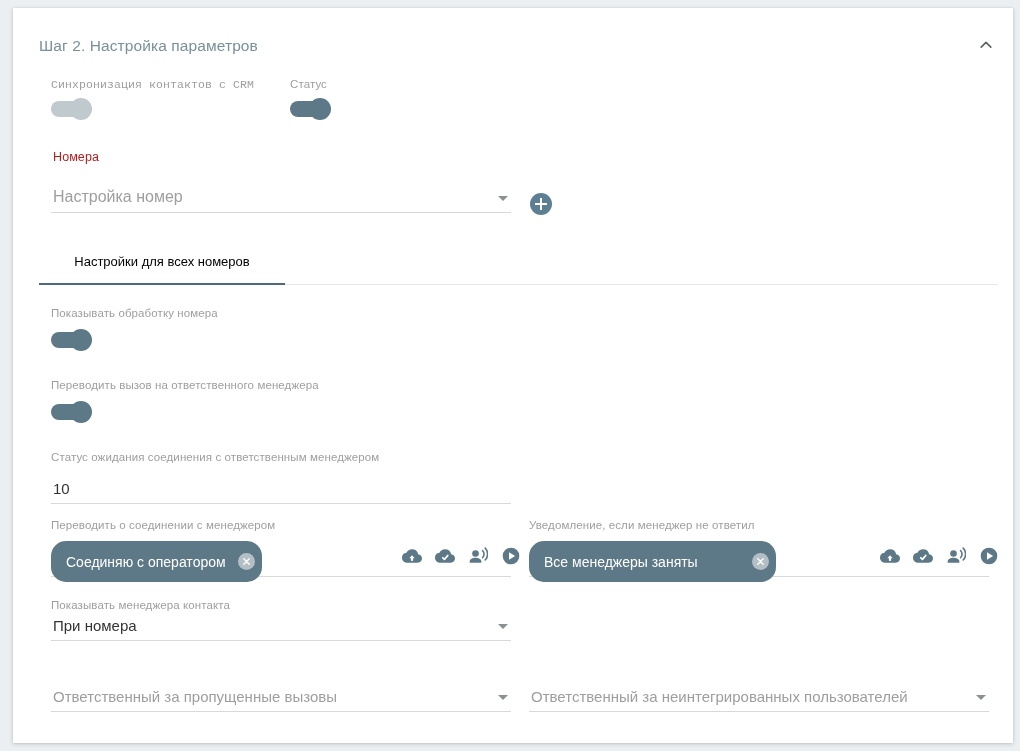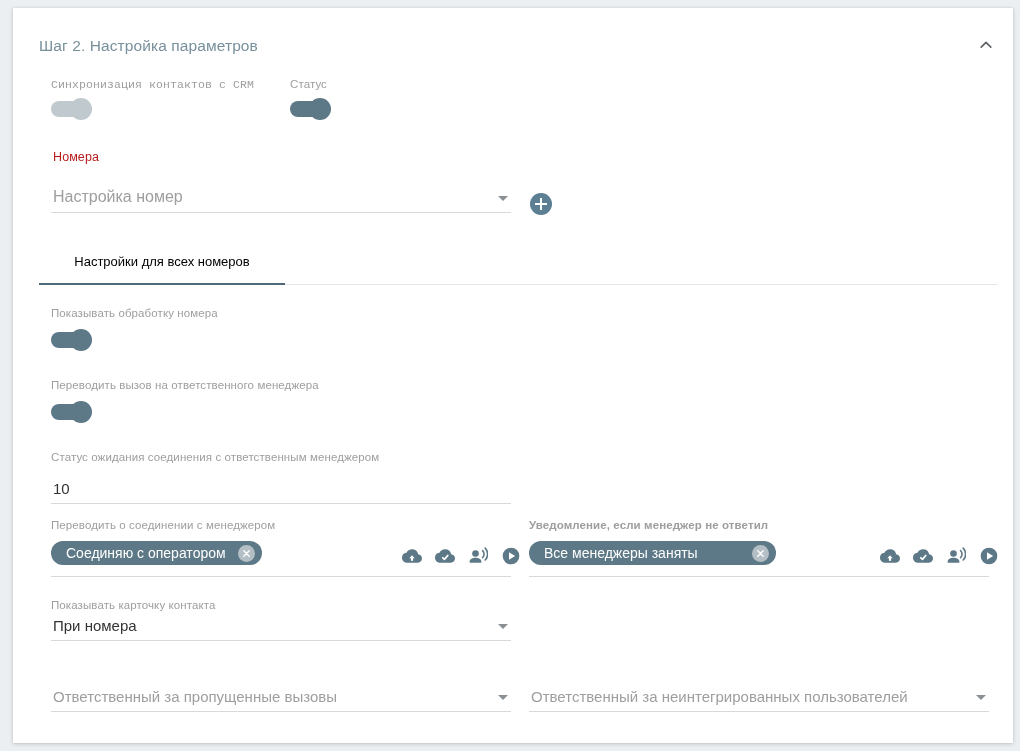--- a/index.html
+++ b/index.html
@@ -180,21 +180,21 @@
     left: 0;
     bottom: 0;
     width: 246px;
     height: 2px;
     background: #4e6a78;
   }
 
   
   .chip {
     position: absolute;
-    height: 24px;
+    height: 41px;
     border-radius: 15px;
     background: #5d7886;
     display: flex;
     align-items: center;
     padding: 0 7px 0 15px;
     box-sizing: border-box;
     cursor: pointer;
   }
   .chip .chip-text {
     font-size: 14px;
@@ -324,21 +324,21 @@
       </svg>
     </span>
     <span class="ic">
       <svg width="20" height="20" viewBox="0 0 24 24">
         <circle cx="12" cy="12" r="10" fill="#5d7886"></circle>
         <path d="M9.6 7.6 L17 12 L9.6 16.4 Z" fill="#ffffff"></path>
       </svg>
     </span>
   </div>
 
-  <div class="field-label" style="left:516px; top:511px;font-weight:bold;">Уведомление, если менеджер не ответил</div>
+  <div class="field-label" style="left:516px; top:511px;">Уведомление, если менеджер не ответил</div>
   <div class="uline" style="left:516px; top:531px; width:460px; height:38px;"></div>
   <div class="chip" style="left:516px; top:533px;gap:42px;">
     <span class="chip-text">Все менеджеры заняты</span>
     <span class="chip-close">
       <svg width="9" height="9" viewBox="0 0 10 10">
         <path d="M2 2 L8 8 M8 2 L2 8" stroke="#ffffff" stroke-width="1.5" stroke-linecap="round"></path>
       </svg>
     </span>
   </div>
 
@@ -365,21 +365,21 @@
       </svg>
     </span>
     <span class="ic">
       <svg width="20" height="20" viewBox="0 0 24 24">
         <circle cx="12" cy="12" r="10" fill="#5d7886"></circle>
         <path d="M9.6 7.6 L17 12 L9.6 16.4 Z" fill="#ffffff"></path>
       </svg>
     </span>
   </div>
 
-  <div class="field-label" style="left:38px; top:591px;">Показывать карточку контакта</div>
+  <div class="field-label" style="left:38px; top:591px;">Показывать менеджера контакта</div>
   <div class="uline" style="left:38px; top:605px; width:460px; height:28px;">
     <div class="value" style="font-size:15px;">При номера</div>
     <div class="caret"></div>
   </div>
 
   <div class="uline" style="left:38px; top:670px; width:460px; height:34px;">
     <div class="value placeholder">Ответственный за пропущенные вызовы</div>
     <div class="caret"></div>
   </div>
 

